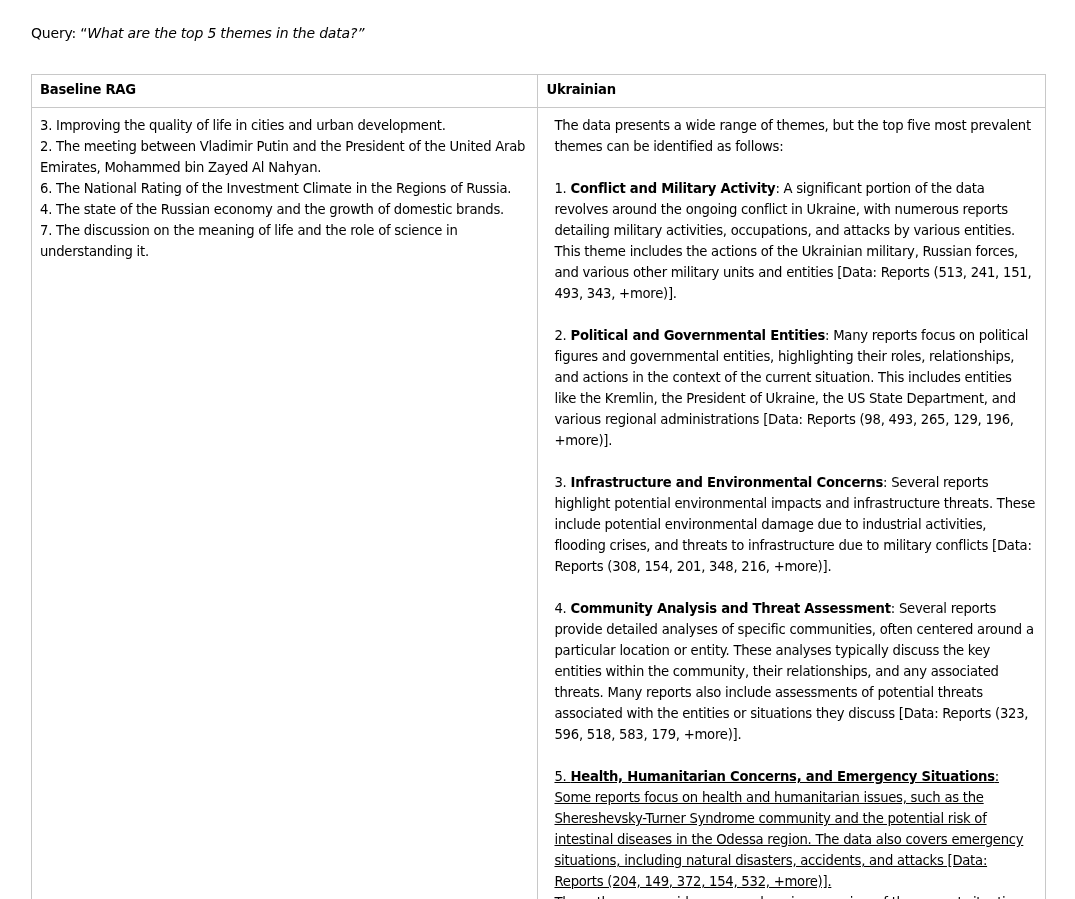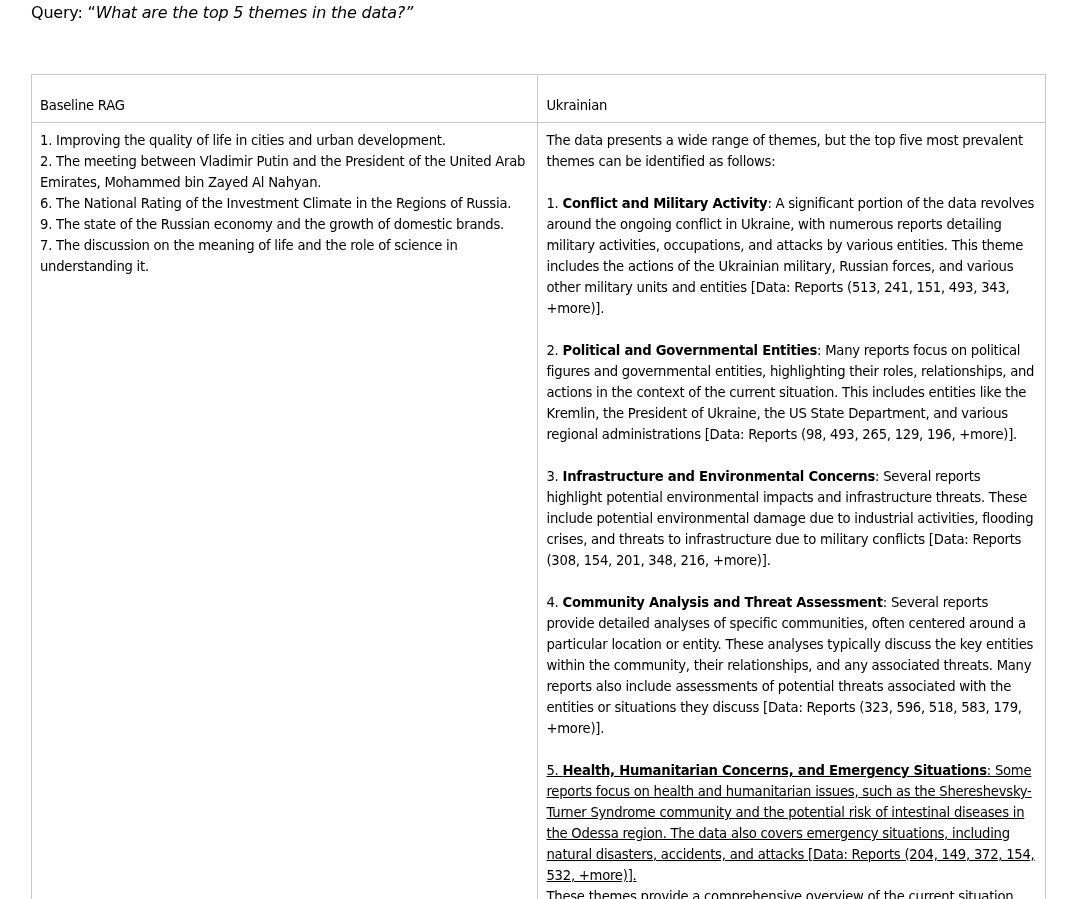--- a/index.html
+++ b/index.html
@@ -1,40 +1,40 @@
 <!DOCTYPE html>
 <html><head>
 <meta charset="utf-8">
 <style>
   html, body { margin: 0; padding: 0; background: #ffffff; }
   body {
     width: 1075px; height: 899px; position: relative; overflow: hidden;
     font-family: "DejaVu Sans", sans-serif; color: #000;
   }
   .query {
-    position: absolute; left: 31px; top: 1px;
-    font-size: 16px; line-height: 24px; letter-spacing: -0.2px;
+    position: absolute; left: 31px; top: 21px;
+    font-size: 14px; line-height: 24px; letter-spacing: -0.2px;
   }
   .query .q-text { font-style: italic; }
   table.cmp {
     position: absolute; left: 31px; top: 74px;
     width: 1015px; border-collapse: collapse;
     font-size: 13.2px; line-height: 21px; letter-spacing: -0.25px;
   }
   table.cmp th, table.cmp td {
     border: 1px solid #c8c8c8; vertical-align: top; text-align: left;
     padding: 0 8px;
   }
-  table.cmp th { height: 33px; font-weight: normal; padding-top: 20px; padding-bottom: 6px; box-sizing: border-box; }
+  table.cmp th { height: 33px; font-weight: bold; padding-top: 4px; padding-bottom: 6px; box-sizing: border-box; }
   table.cmp td { padding-top: 7px; padding-bottom: 5px; }
   col.c1 { width: 507px; }
   col.c2 { width: 508px; }
   td.graph { height: 758px; box-sizing: border-box; }
   .line { display: block; }
-  .para { margin: 0 0 21px 0; }
+  .para { margin: 0 0 21px 8px; }
   .para.last { margin-bottom: 0; text-decoration: underline; }
   .title { font-weight: bold; }
 </style>
 </head>
 <body>
 
 <div class="query">
   <span>Query: </span><span>“</span><span class="q-text">What are the top 5 themes in the data?</span><span class="q-text">”</span>
 </div>
 
@@ -45,24 +45,24 @@
     </colgroup>
   <thead>
     <tr>
       <th>Baseline RAG</th>
       <th>Ukrainian</th>
     </tr>
   </thead>
   <tbody>
     <tr>
       <td>
-        <span class="line">1. Improving the quality of life in cities and urban development.</span>
+        <span class="line">3. Improving the quality of life in cities and urban development.</span>
         <span class="line">2. The meeting between Vladimir Putin and the President of the United Arab Emirates, Mohammed bin Zayed Al Nahyan.</span>
         <span class="line">6. The National Rating of the Investment Climate in the Regions of Russia.</span>
-        <span class="line">9. The state of the Russian economy and the growth of domestic brands.</span>
+        <span class="line">4. The state of the Russian economy and the growth of domestic brands.</span>
         <span class="line">7. The discussion on the meaning of life and the role of science in understanding it.</span>
       </td>
       <td class="graph">
         <p class="para">The data presents a wide range of themes, but the top five most prevalent themes can be identified as follows:</p>
         <p class="para"><span>1. </span><span class="title">Conflict and Military Activity</span><span>: A significant portion of the data revolves around the ongoing conflict in Ukraine, with numerous reports detailing military activities, occupations, and attacks by various entities. This theme includes the actions of the Ukrainian military, Russian forces, and various other military units and entities [Data: Reports (513, 241, 151, 493, 343, +more)].</span></p>
         <p class="para"><span>2. </span><span class="title">Political and Governmental Entities</span><span>: Many reports focus on political figures and governmental entities, highlighting their roles, relationships, and actions in the context of the current situation. This includes entities like the Kremlin, the President of Ukraine, the US State Department, and various regional administrations [Data: Reports (98, 493, 265, 129, 196, +more)].</span></p>
         <p class="para"><span>3. </span><span class="title">Infrastructure and Environmental Concerns</span><span>: Several reports highlight potential environmental impacts and infrastructure threats. These include potential environmental damage due to industrial activities, flooding crises, and threats to infrastructure due to military conflicts [Data: Reports (308, 154, 201, 348, 216, +more)].</span></p>
         <p class="para"><span>4. </span><span class="title">Community Analysis and Threat Assessment</span><span>: Several reports provide detailed analyses of specific communities, often centered around a particular location or entity. These analyses typically discuss the key entities within the community, their relationships, and any associated threats. Many reports also include assessments of potential threats associated with the entities or situations they discuss [Data: Reports (323, 596, 518, 583, 179, +more)].</span></p>
         <p class="para last"><span>5. </span><span class="title">Health, Humanitarian Concerns, and Emergency Situations</span><span>: Some reports focus on health and humanitarian issues, such as the Shereshevsky-Turner Syndrome community and the potential risk of intestinal diseases in the Odessa region. The data also covers emergency situations, including natural disasters, accidents, and attacks [Data: Reports (204, 149, 372, 154, 532, +more)].</span></p>
         <p class="para last">These themes provide a comprehensive overview of the current situation, highlighting the complexity and interconnectedness of the issues at hand.</p>

